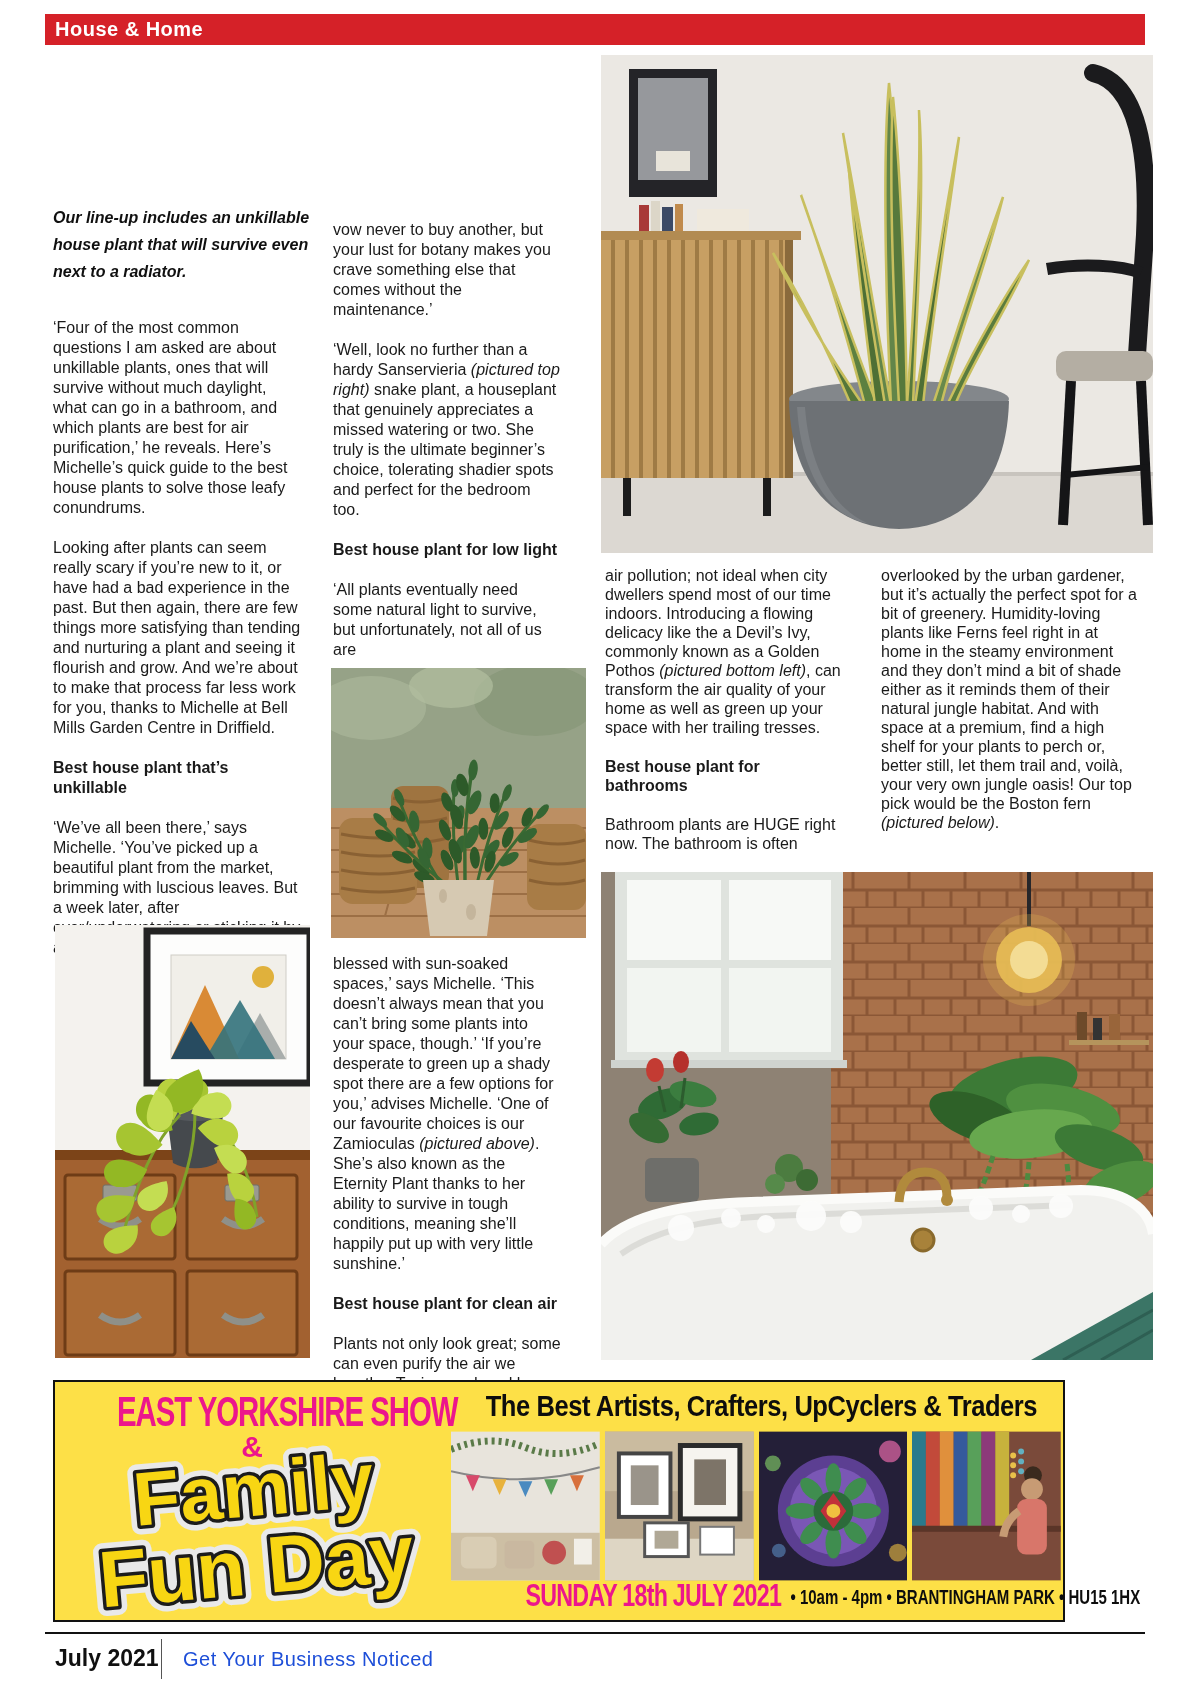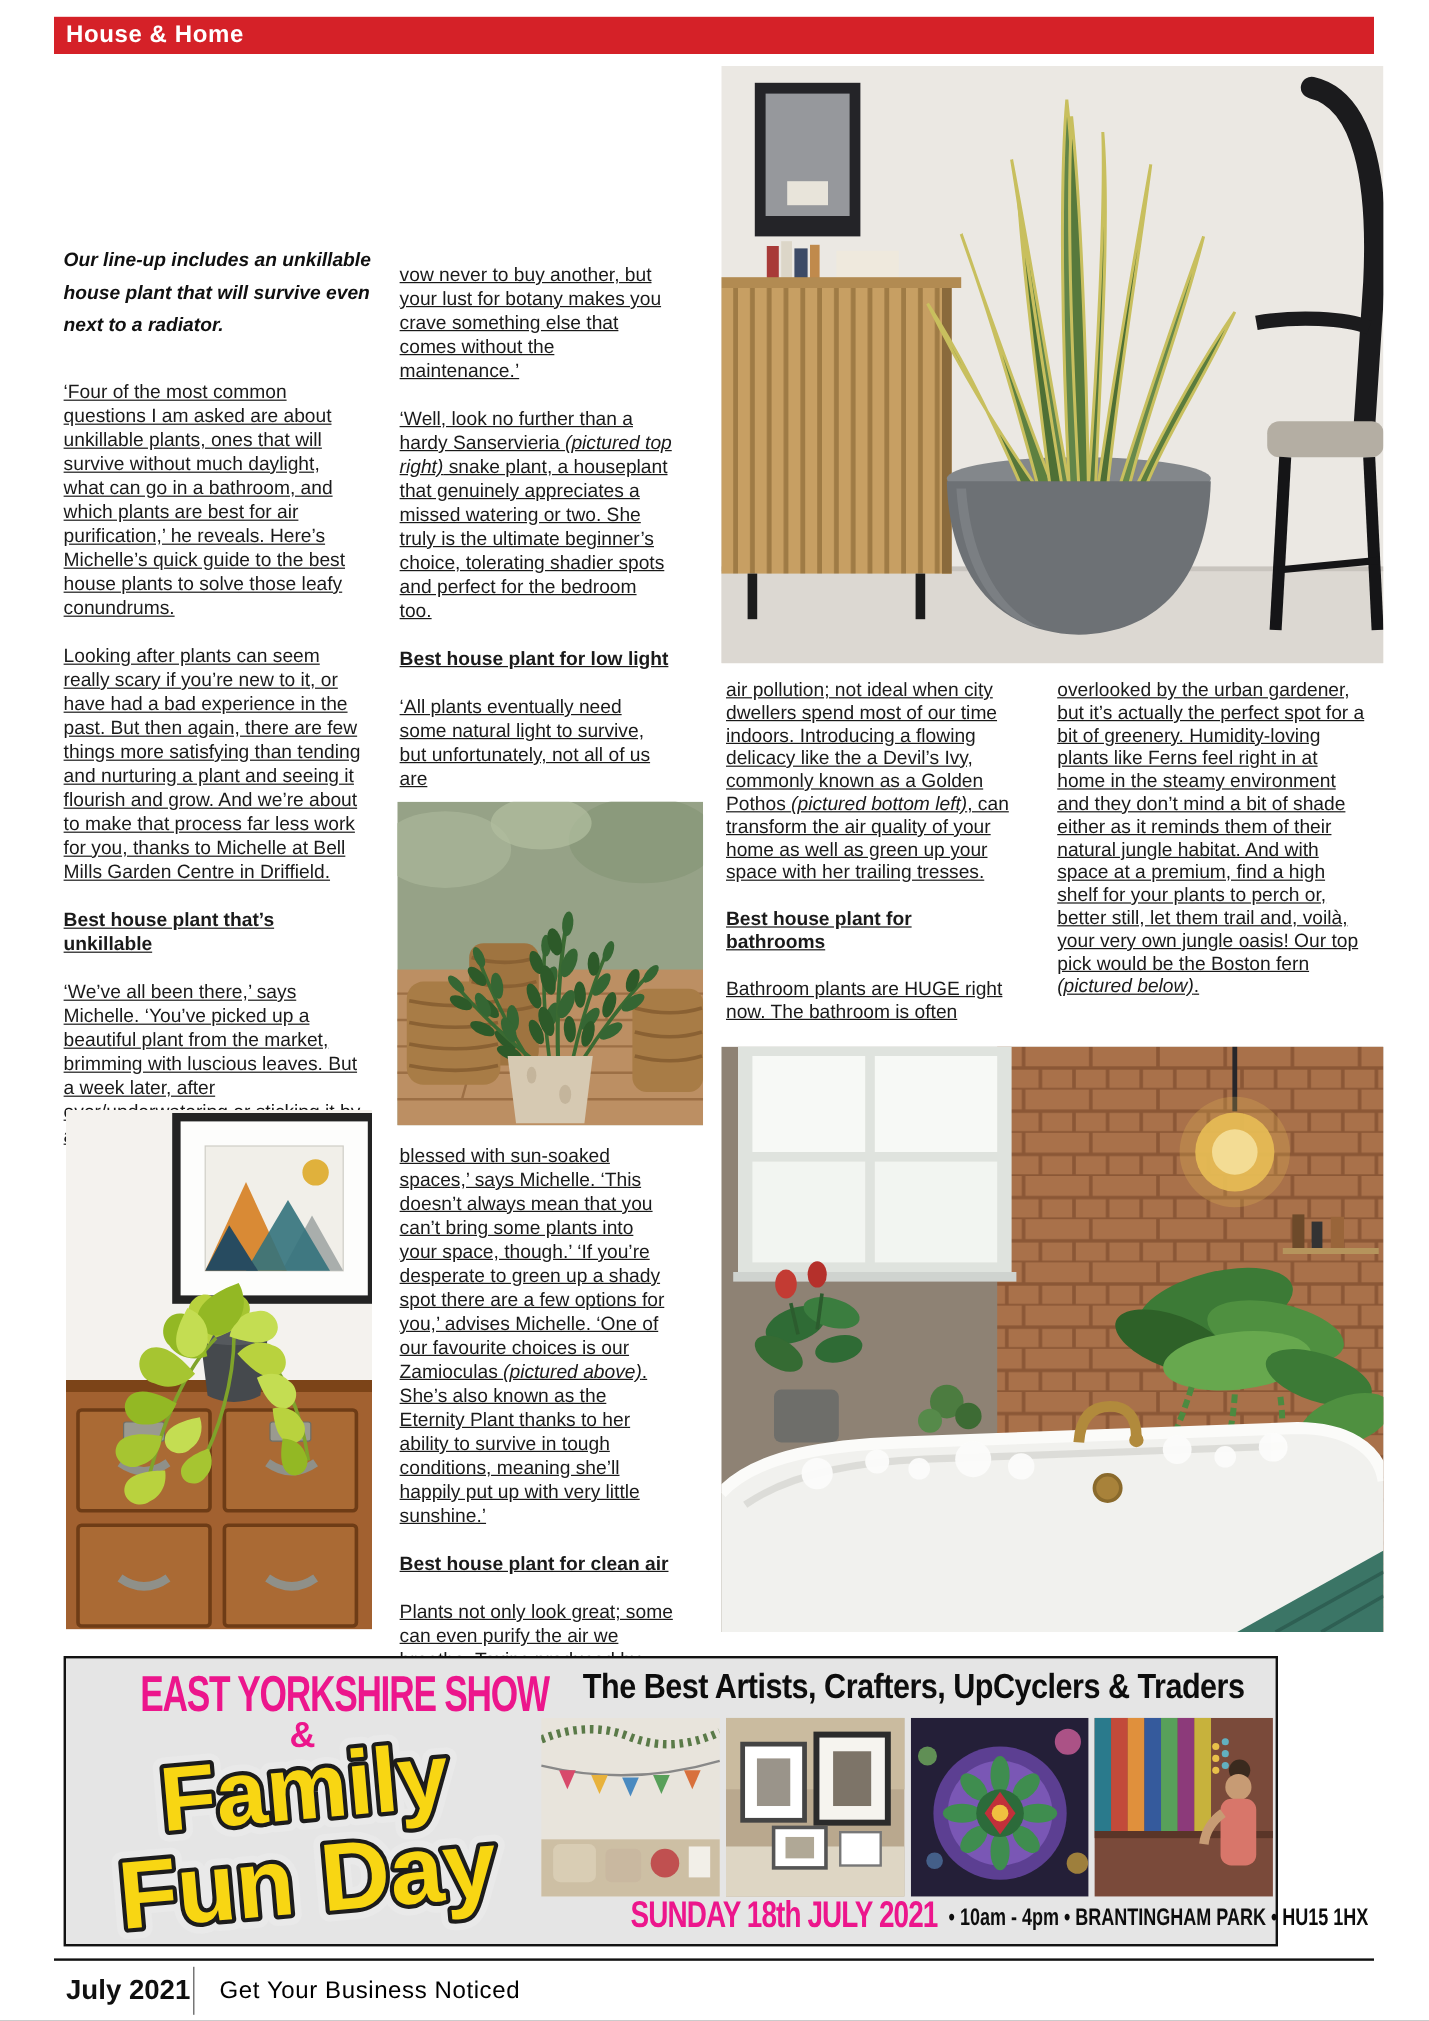--- a/index.html
+++ b/index.html
@@ -13,60 +13,60 @@
 
   
   .headline{position:absolute;left:51px;top:50px;}
   .hl-line{display:block;font-weight:700;color:#0b0b0b;font-size:40px;line-height:48px;
            letter-spacing:-1px;white-space:nowrap;transform:scaleX(.8);transform-origin:0 0;}
 
   .standfirst{position:absolute;left:53px;top:204px;width:270px;font-size:16px;line-height:27px;
               font-weight:700;font-style:italic;color:#101010;}
 
   
-  .col{position:absolute;font-size:16px;line-height:20px;text-decoration:underline;}
+  .col{position:absolute;font-size:16px;line-height:20px;}
   .col p{margin:0 0 20px 0;}
   .col .subhead{font-weight:700;margin:4px 0 20px 0;}
   .it{font-style:italic;}
   .col1{left:53px;top:318px;width:250px;}
   .col2{left:333px;top:220px;width:228px;}
   .col3{left:605px;top:566px;width:240px;line-height:19px;}
   .col4{left:881px;top:566px;width:256px;line-height:19px;}
 
   
   .photo{position:absolute;overflow:hidden;}
   .photo svg{display:block;}
   .photo-snake{left:601px;top:55px;width:552px;height:498px;}
   .photo-zz{width:255px;height:270px;margin:8px 0 16px -2px;overflow:hidden;}
   .photo-pothos{left:55px;top:925px;width:255px;height:433px;}
   .photo-bath{left:601px;top:872px;width:552px;height:488px;}
 
   
-  .adbox{position:absolute;left:53px;top:1380px;width:1012px;height:242px;background:#e5e5e5;
+  .adbox{position:absolute;left:53px;top:1380px;width:1012px;height:242px;background:#fde047;
          border:2px solid #121212;box-sizing:border-box;}
   .ad-left{position:absolute;left:4px;top:6px;width:386px;height:230px;}
   .ad-show-title{display:block;text-align:center;color:#ec168c;font-weight:700;font-size:42px;
                  letter-spacing:-1.5px;white-space:nowrap;transform:scaleX(.7);transform-origin:50% 0;}
   .ad-amp{display:block;text-align:center;color:#ec168c;font-weight:700;font-size:30px;margin-top:-6px;}
   .ad-logo{position:absolute;left:2px;top:56px;width:382px;height:172px;}
   .ad-right{position:absolute;left:394px;top:4px;width:612px;height:232px;}
   .ad-head{display:block;text-align:center;font-weight:700;font-size:29px;color:#0d0d0d;
            letter-spacing:-.5px;white-space:nowrap;transform:scaleX(.88);transform-origin:50% 0;margin-top:4px;}
   .ad-photos{display:flex;gap:5px;margin-top:8px;padding-left:2px;}
   .ad-photos svg{display:block;}
   .ad-date-line{position:absolute;bottom:4px;left:0;width:100%;text-align:center;white-space:nowrap;
                 transform:scaleX(.75);transform-origin:50% 50%;}
   .ad-date{color:#ec168c;font-weight:700;font-size:31px;letter-spacing:-1px;vertical-align:-2px;}
   .ad-details{color:#0d0d0d;font-weight:700;font-size:20px;margin-left:8px;}
 
   
   .footer-rule{position:absolute;left:45px;top:1632px;width:1100px;height:2px;background:#111;}
   .footer-issue{position:absolute;left:55px;top:1645px;font-weight:700;font-size:23px;color:#101010;text-align:right;}
   .footer-div{position:absolute;left:161px;top:1639px;width:1px;height:40px;background:#555;}
-  .footer-tag{position:absolute;left:183px;top:1648px;font-size:20px;color:#000000;letter-spacing:.5px;}
+  .footer-tag{position:absolute;left:183px;top:1648px;font-size:20px;color:#1d4ed8;letter-spacing:.5px;}
 </style>
 </head>
 <body>
 
 <div class="page">
 
   <div class="redbar">
     <span>House &amp; Home</span>
   </div>
 

